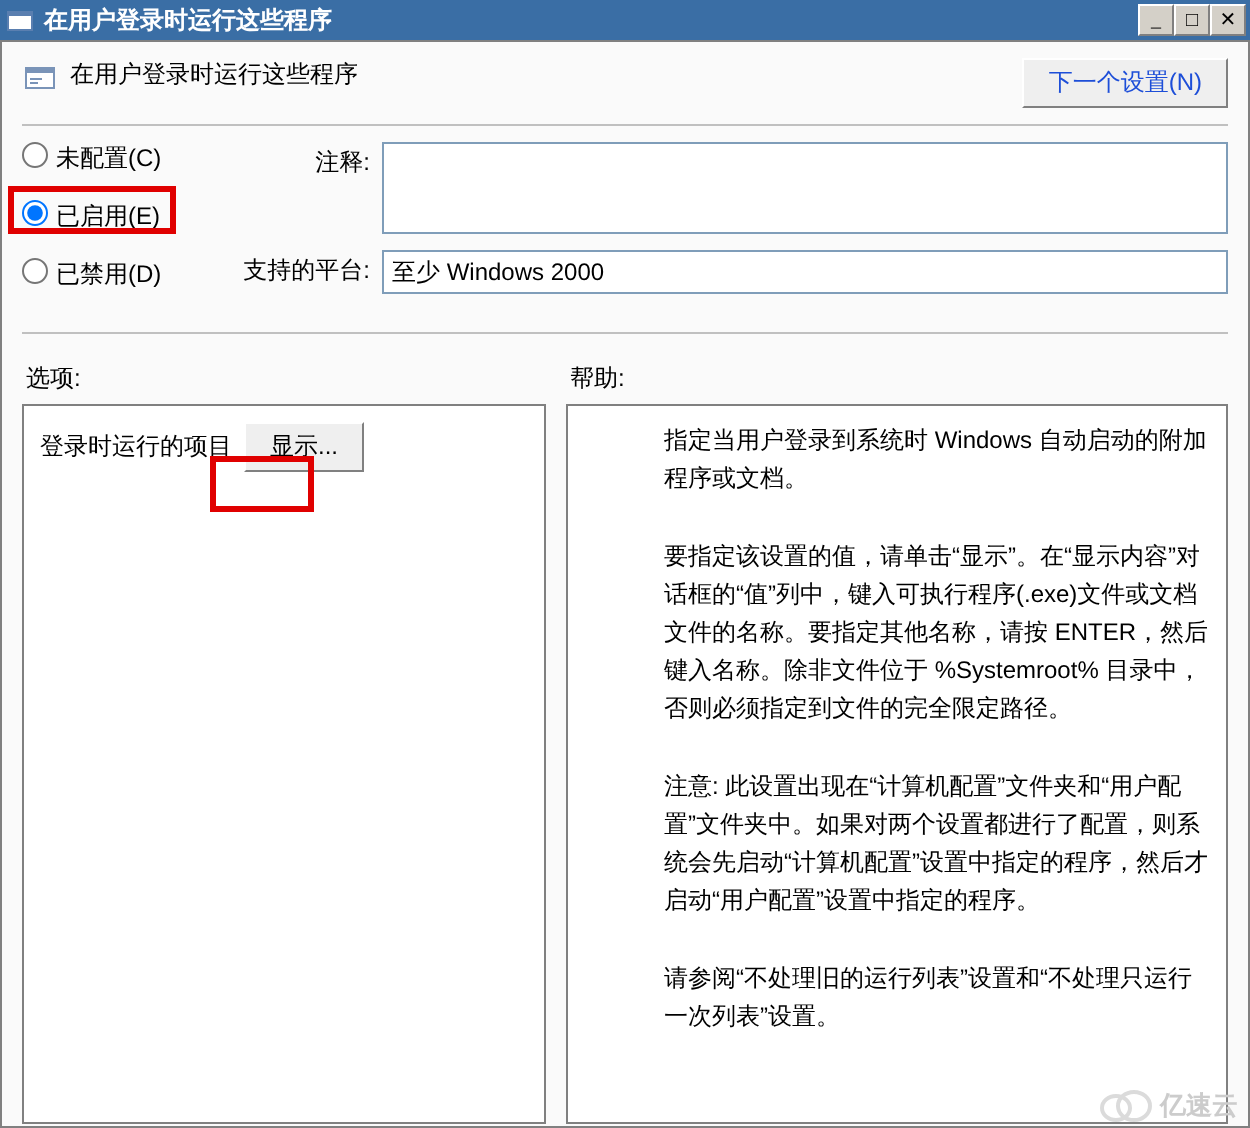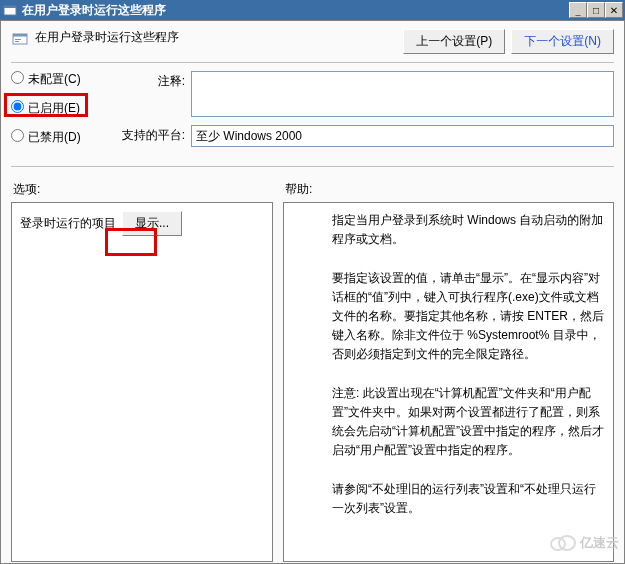--- a/index.html
+++ b/index.html
@@ -29,21 +29,21 @@
 .platform { flex: 1; border: 1px solid #7f9db9; background: #fff; height: 22px; font-size: 12px; padding: 0 4px; display: flex; align-items: center; overflow-y: scroll; }
 .optlabels { display: flex; padding: 0 12px; margin-bottom: 4px; }
 .optlabels .l1 { width: 272px; }
 .panels { display: flex; gap: 10px; padding: 0 10px; }
 .panel { border: 1px solid #808080; background: #fff; height: 360px; overflow-y: auto; padding: 8px; font-size: 12px; line-height: 1.6; }
 .panel.left { width: 262px; display: flex; align-items: flex-start; flex-direction: column; }
 .panel.right { flex: 1; padding-left: 48px; }
 .itemrow { display: flex; align-items: center; gap: 6px; }
 .footer { border-top: 1px solid #c0c0c0; margin-top: 10px; padding: 8px 10px; display: flex; justify-content: flex-end; gap: 10px; }
 .redbox1 { position: absolute; border: 3px solid #e00000; pointer-events: none; }
-.wm { position: absolute; right: 6px; bottom: 12px; display:flex; align-items:center; gap:4px; color:#ccc; font-size:13px; font-weight:bold; }
+.wm { position: absolute; right: 6px; bottom: 2px; display:flex; align-items:center; gap:4px; color:#ccc; font-size:13px; font-weight:bold; }
 .wm svg { opacity:0.7; }
 </style>
 </head>
 <body>
 
 <div class="titlebar">
   <span class="ticon">
     <svg width="14" height="14" viewBox="0 0 14 14">
         <rect x="1" y="3" width="12" height="9" fill="#fff" stroke="#5a7fb0"></rect>
         <rect x="1" y="3" width="12" height="2" fill="#5a7fb0"></rect>
@@ -63,21 +63,20 @@
       <span class="hicon">
         <svg width="16" height="16" viewBox="0 0 16 16">
             <rect x="1" y="4" width="14" height="10" fill="#fff" stroke="#7a94b8"></rect>
             <rect x="1" y="4" width="14" height="2.5" fill="#7a94b8"></rect>
             <rect x="3" y="9" width="6" height="1" fill="#7a94b8"></rect>
             <rect x="3" y="11" width="4" height="1" fill="#7a94b8"></rect>
           </svg>
       </span>
       <span class="htitle">在用户登录时运行这些程序</span>
       <div class="navbtns">
-        <button class="btn">上一个设置(P)</button>
         <button class="btn disabled">下一个设置(N)</button>
       </div>
     </div>
     <div class="sep"></div>
     <div class="cfg">
       <div class="radiocol">
         <label>
           <input type="radio" name="st" style="">
           <span>未配置(C)</span>
         </label>

